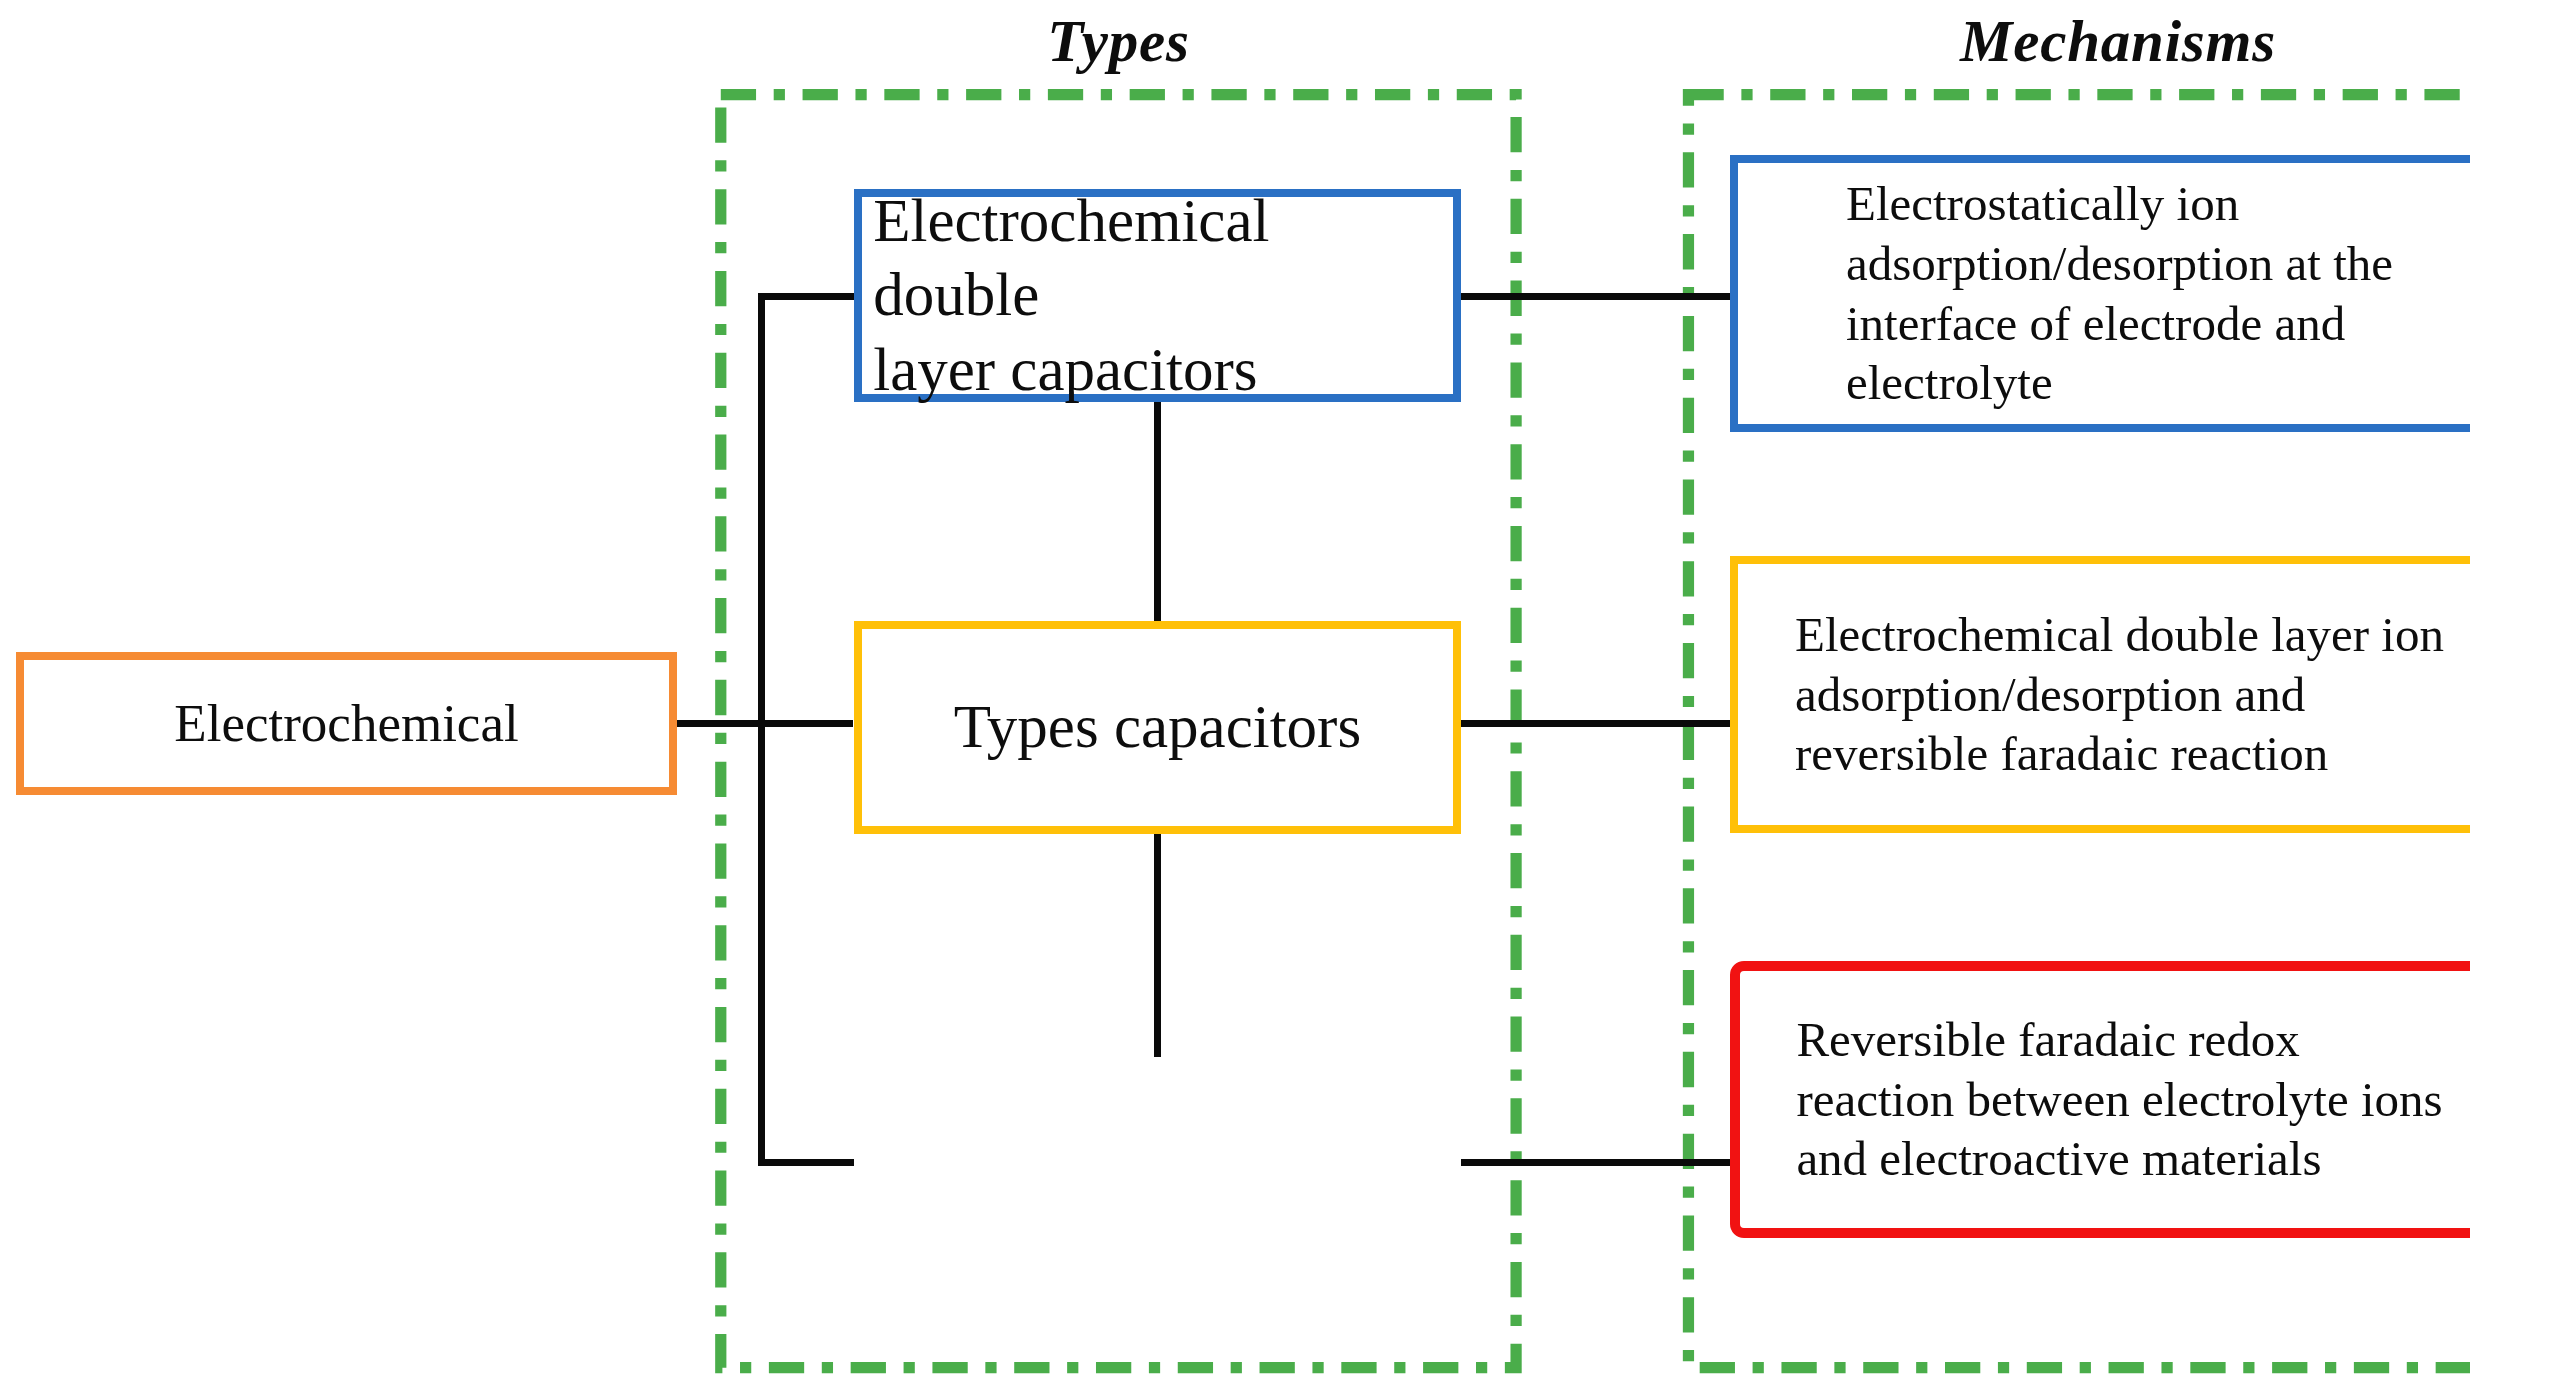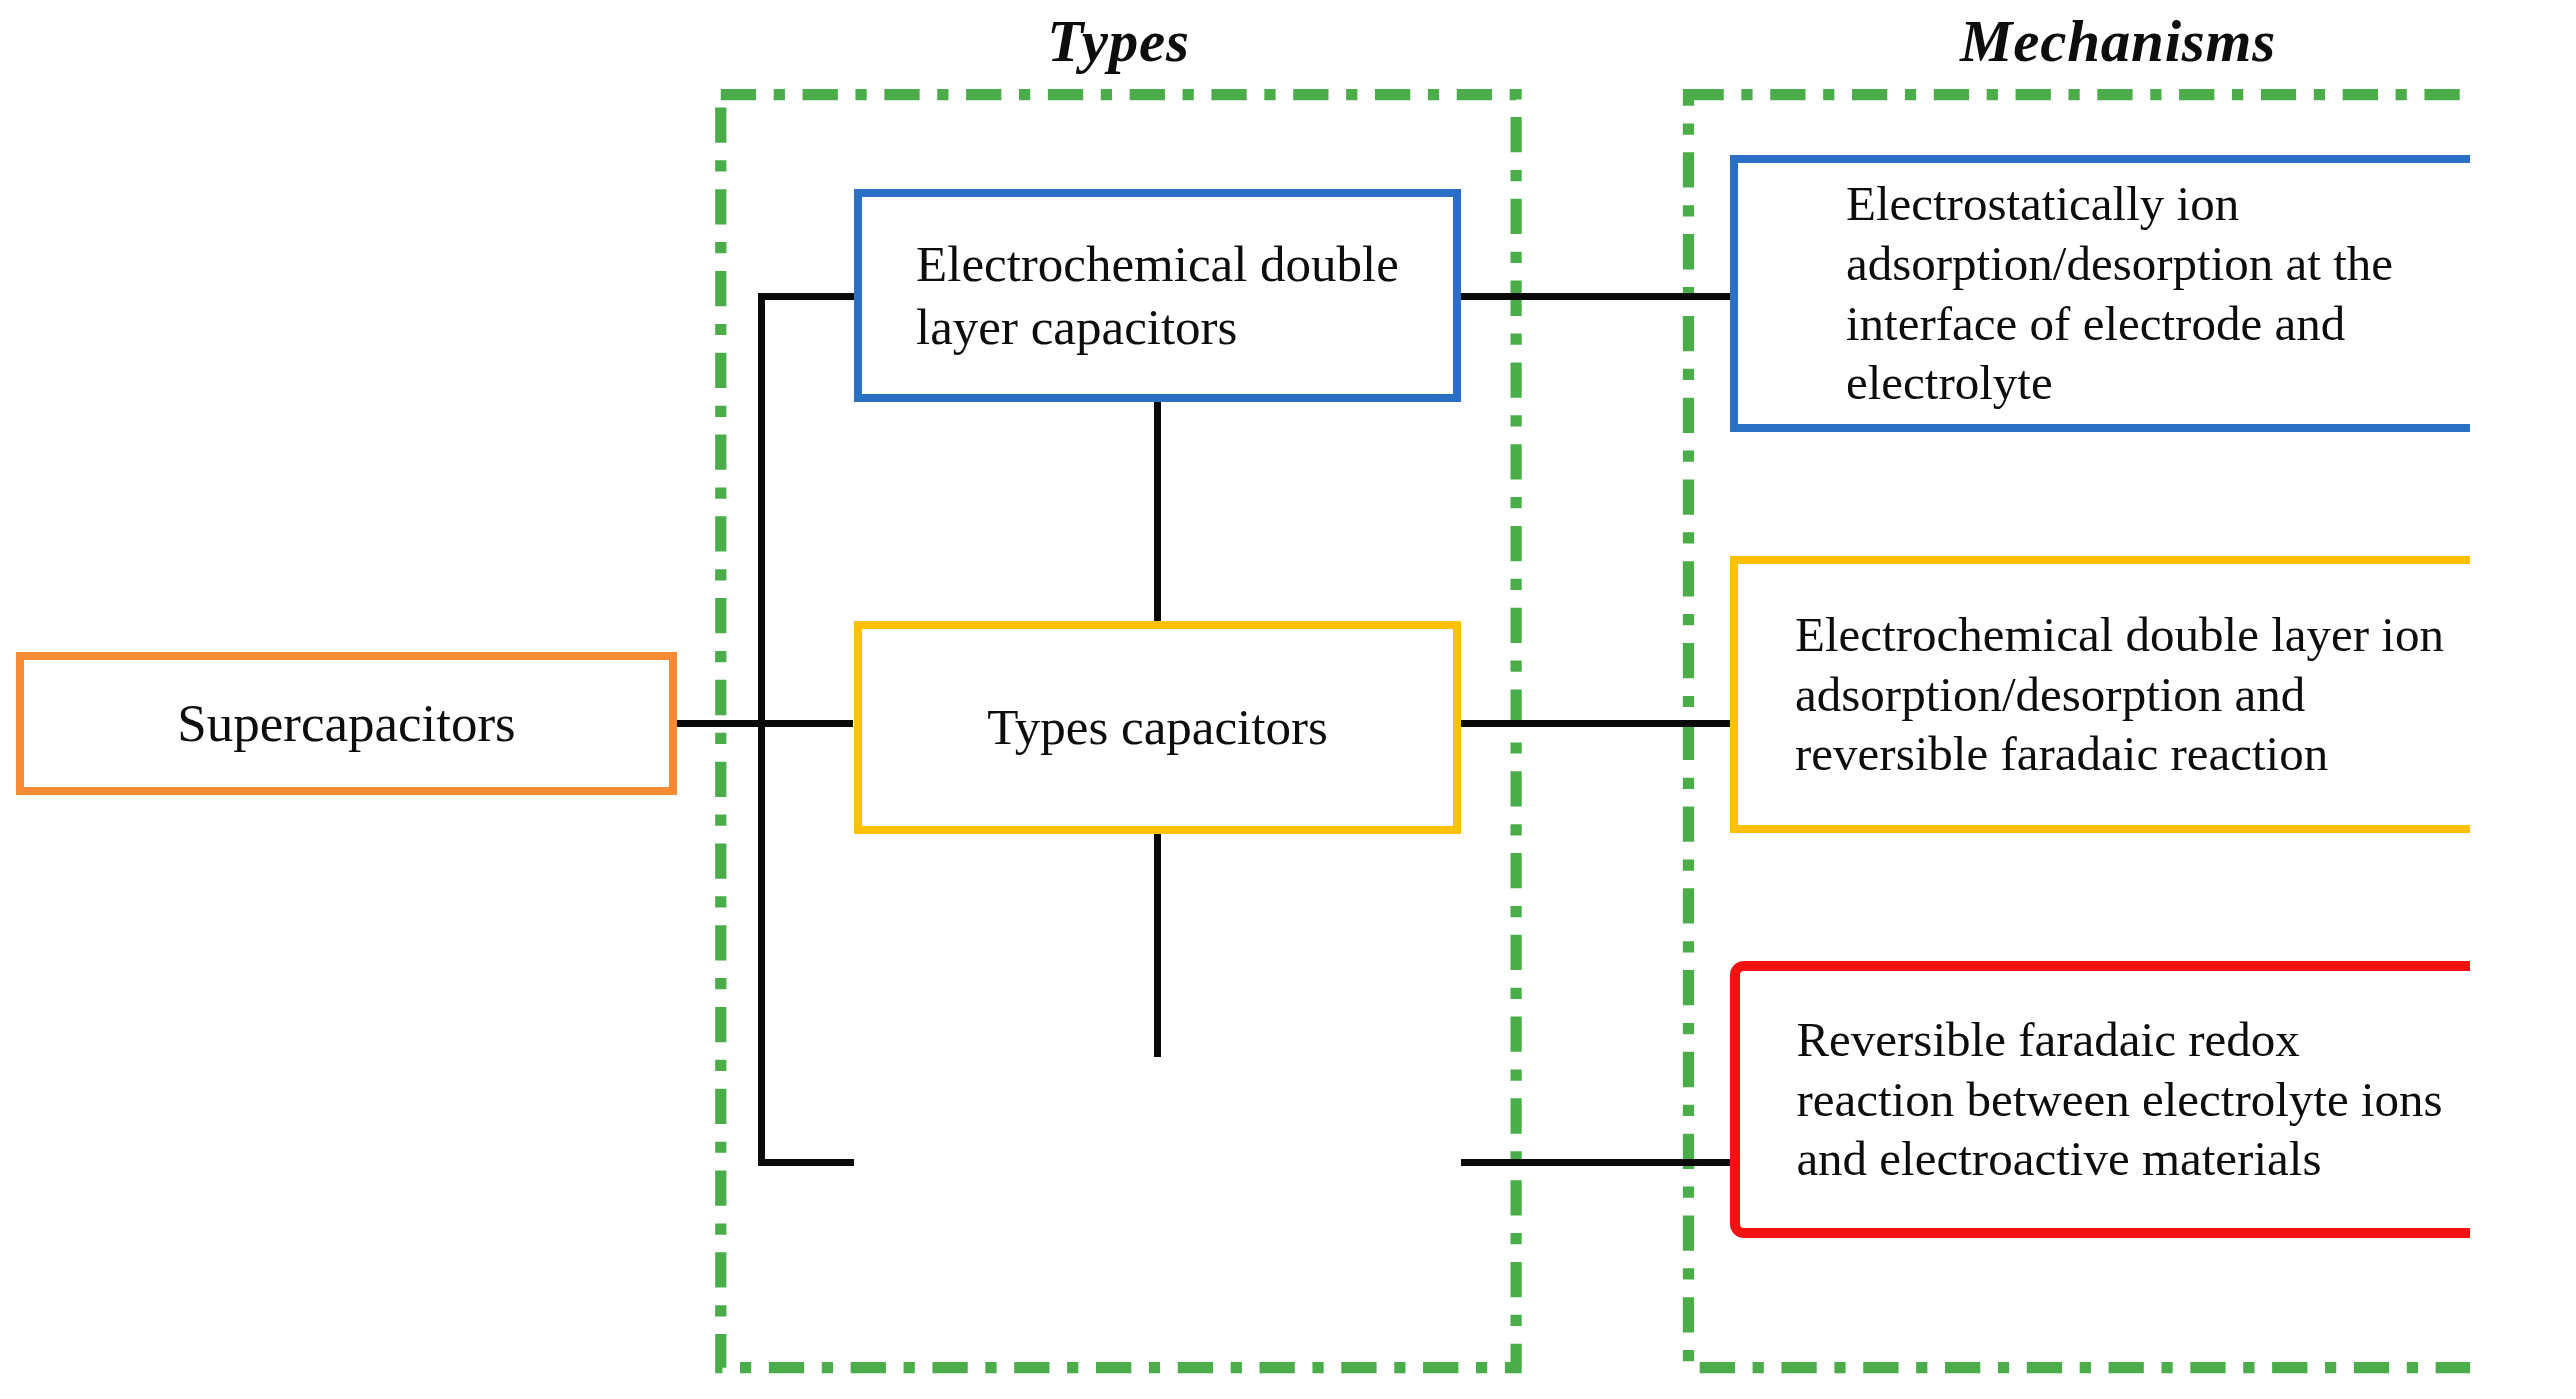--- a/index.html
+++ b/index.html
@@ -42,21 +42,21 @@
     border-style: solid;
     border-width: 8.8px;
     z-index: 3;
   }
   .node .label {
     white-space: pre-line;
     line-height: 1.22;
     padding: 0 11.2px;
   }
   .node.root   { left: 16px;   top: 652px;  width: 661px; height: 143px; font-size: 53px; }
-  .node.t-box  { left: 854px; width: 607px; height: 213px; font-size: 51px; }
+  .node.t-box  { left: 854px; width: 607px; height: 213px; font-size: 61px; }
   .node.edlc   { top: 189px;  }
   .node.hybrid { top: 621px;  }
   .node.pseudo { top: 1055px; }
   .node.m-box  { left: 1730px; width: 779px; height: 277px; font-size: 49px; }
   .node.m-edlc   { top: 155px;  }
   .node.m-hybrid { top: 556px;  }
   .node.m-pseudo { top: 961px; border-width: 10.4px; border-radius: 14px; }
 
   .connector {
     position: absolute;
@@ -88,21 +88,21 @@
   <div class="connector" style="left:758px; top:293px; width:7.2px; height:873px;"></div>
   <div class="connector" style="left:758px; top:293px; width:96px; height:7.2px;"></div>
   <div class="connector" style="left:758px; top:1159px; width:96px; height:7.2px;"></div>
   <div class="connector" style="left:1154px; top:402px; width:7.2px; height:220px;"></div>
   <div class="connector" style="left:1154px; top:834px; width:7.2px; height:223px;"></div>
   <div class="connector" style="left:1461px; top:293px; width:269px; height:7.2px;"></div>
   <div class="connector" style="left:1461px; top:720px; width:269px; height:7.2px;"></div>
   <div class="connector" style="left:1461px; top:1159px; width:269px; height:7.2px;"></div>
 
   <div class="node root" style="border-color: rgb(246, 139, 51);">
-    <span class="label">Supercapacitors</span>
+    <span class="label">Electrochemical</span>
   </div>
 
   <div class="node t-box edlc" style="border-color: rgb(42, 112, 196);">
     <span class="label">Electrochemical double
 layer capacitors</span>
   </div>
   <div class="node t-box hybrid" style="border-color: rgb(255, 192, 8);">
     <span class="label">Types capacitors</span>
   </div>
 

